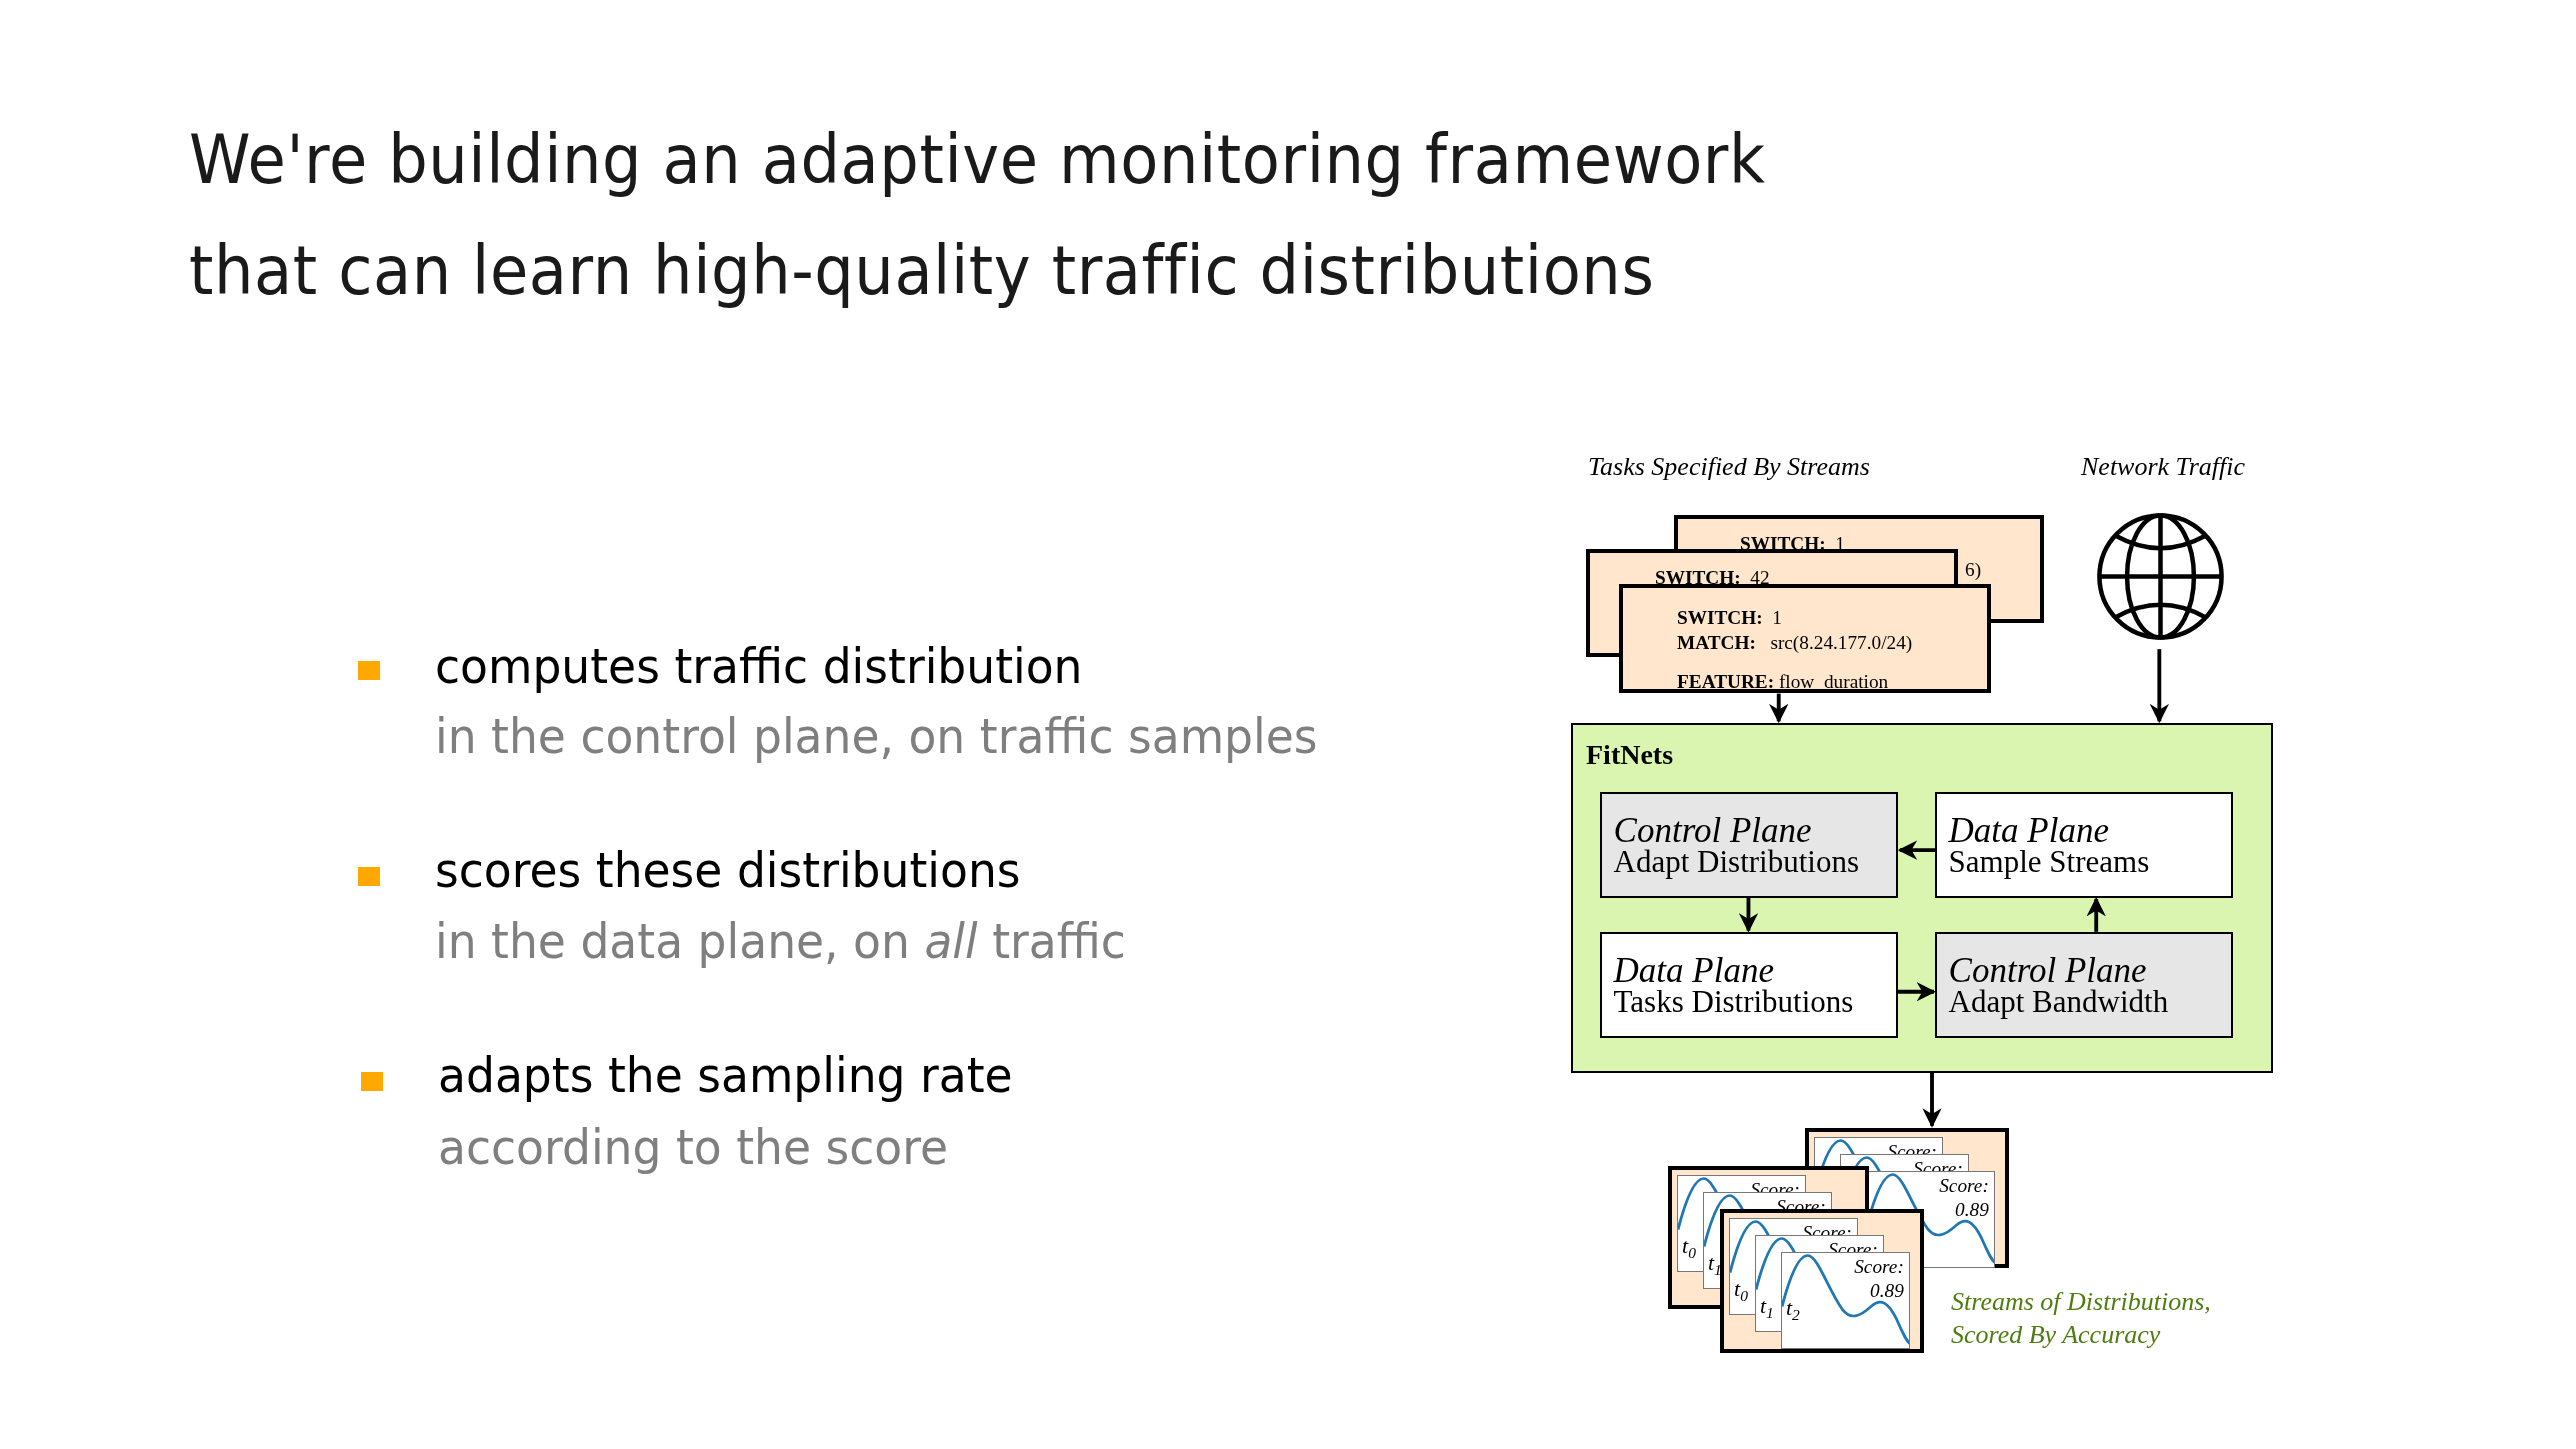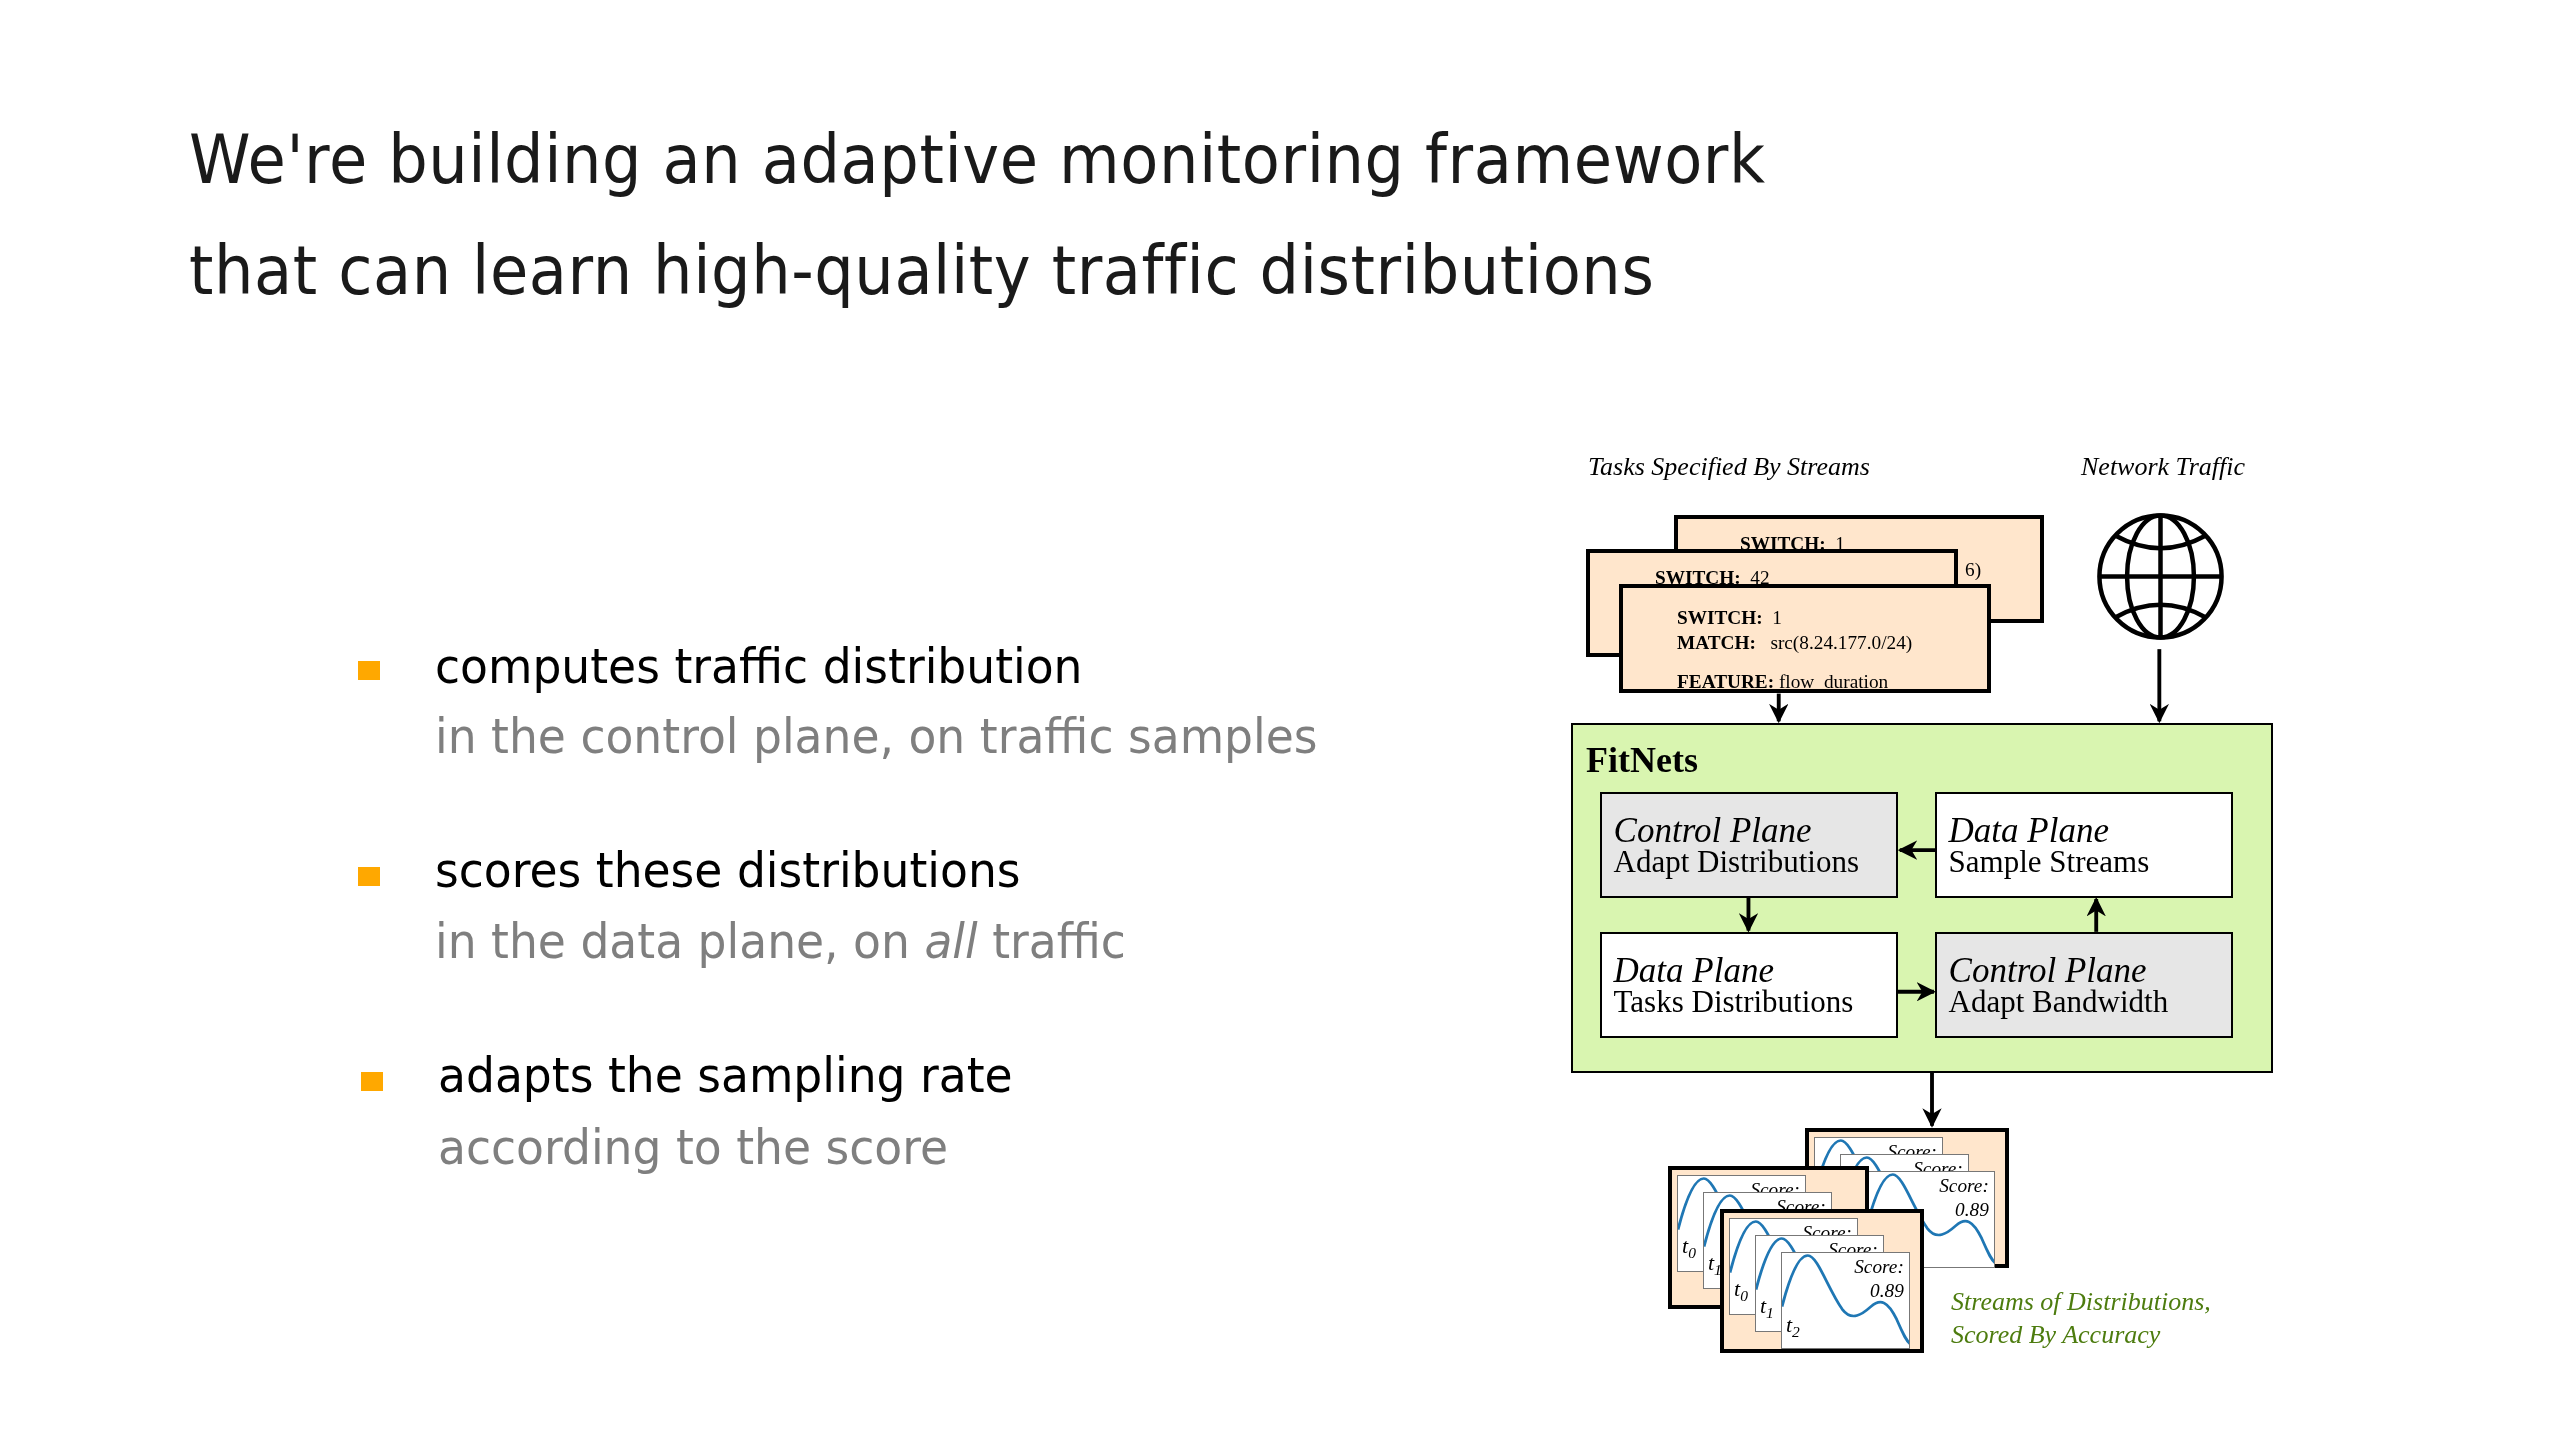--- a/index.html
+++ b/index.html
@@ -14,21 +14,21 @@
   .bullet-sub { position:absolute; font-size:48px; color:#7f7f7f; white-space:nowrap; transform:scaleX(0.95); transform-origin:left top; }
   .bullet-sub em { font-style:italic; }
 
   .label-it { position:absolute; font-style:italic; font-size:26px; color:#000; white-space:nowrap; }
 
   .card { position:absolute; background:#FFE6CC; border:4.5px solid #000; box-sizing:border-box; }
   .card-line { position:absolute; font-size:19.3px; color:#000; white-space:nowrap; }
   .card-line b { font-weight:bold; }
 
   .fitnets { position:absolute; left:1571px; top:723px; width:702px; height:350px; background:#D9F5B0; border:2.6px solid #000; box-sizing:border-box; }
-  .fitnets-title { position:absolute; left:1586px; top:739px; font-size:36px; font-weight:bold; color:#000; }
+  .fitnets-title { position:absolute; left:1586px; top:739px; font-size:28px; font-weight:bold; color:#000; }
   .stage { position:absolute; width:298px; height:106px; border:2.6px solid #000; box-sizing:border-box; }
   .stage.ctrl { background:#E6E6E6; }
   .stage.data { background:#FFFFFF; }
   .stage .plane { position:absolute; left:11.6px; top:16.7px; font-style:italic; font-size:35px; color:#000; white-space:nowrap; }
   .stage .task { position:absolute; left:11.6px; top:50px; font-size:31px; color:#000; white-space:nowrap; }
 
   .scard { position:absolute; background:#FFE6CC; border:4.5px solid #000; box-sizing:border-box; }
   .plot { position:absolute; background:#fff; border:1.3px solid #777; box-sizing:border-box; overflow:hidden; }
   .plot svg { position:absolute; left:0; top:0; }
   .score-lbl { position:absolute; font-style:italic; font-size:19.3px; color:#000; white-space:nowrap; }
@@ -191,21 +191,21 @@
           </svg>
           <div class="score-lbl" style="right: 5.2px; top: 2.6px;">Score:</div>
           <div class="t-lbl" style="left: 3.9px; bottom: 9px;">t<sub>1</sub></div>
         </div>
         <div class="plot serif" style="left: 57px; top: 39px; width: 129px; height: 97px;">
           <svg width="129" height="97" viewBox="0 0 225 190" preserveAspectRatio="none">
             <path d="M0,105 C15,40 30,5 45,5 C62,5 80,70 105,110 C122,135 140,120 155,105 C172,88 185,95 200,130 C210,155 215,170 225,180" fill="none" stroke="#1F77B4" stroke-width="5"></path>
           </svg>
           <div class="score-lbl" style="right: 5.2px; top: 2.6px;">Score:</div>
           <div class="score-lbl" style="right: 5.2px; top: 27px;">0.89</div>
-          <div class="t-lbl" style="left: 3.9px; bottom: 7px;">t<sub>2</sub></div>
+          <div class="t-lbl" style="left: 3.9px; bottom: 24px;">t<sub>2</sub></div>
         </div>
       </div>
     </div>
 
   <div class="caption serif" style="left:1951px; top:1287px;">Streams of Distributions,</div>
   <div class="caption serif" style="left:1951px; top:1320px;">Scored By Accuracy</div>
 </div>
 
 
 </body></html>

